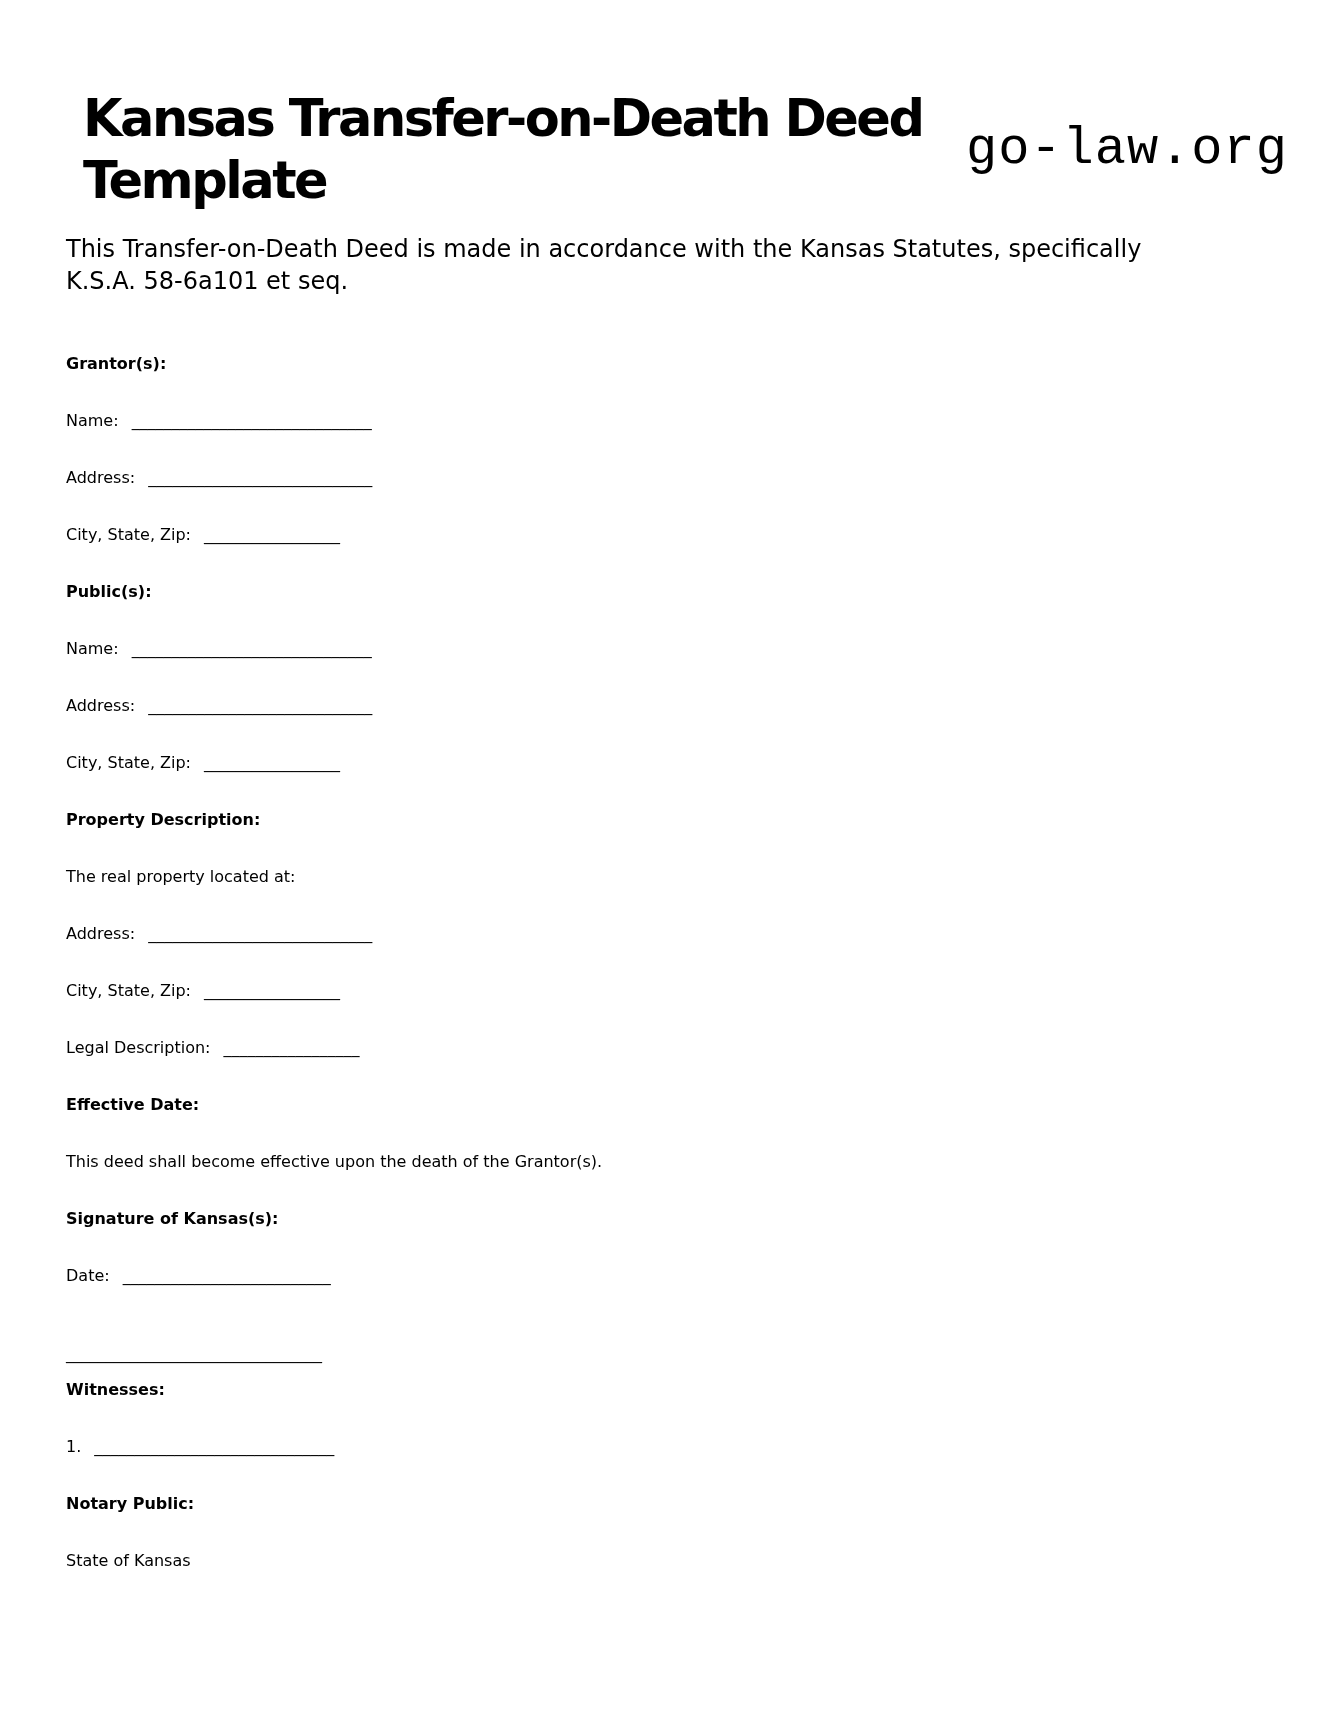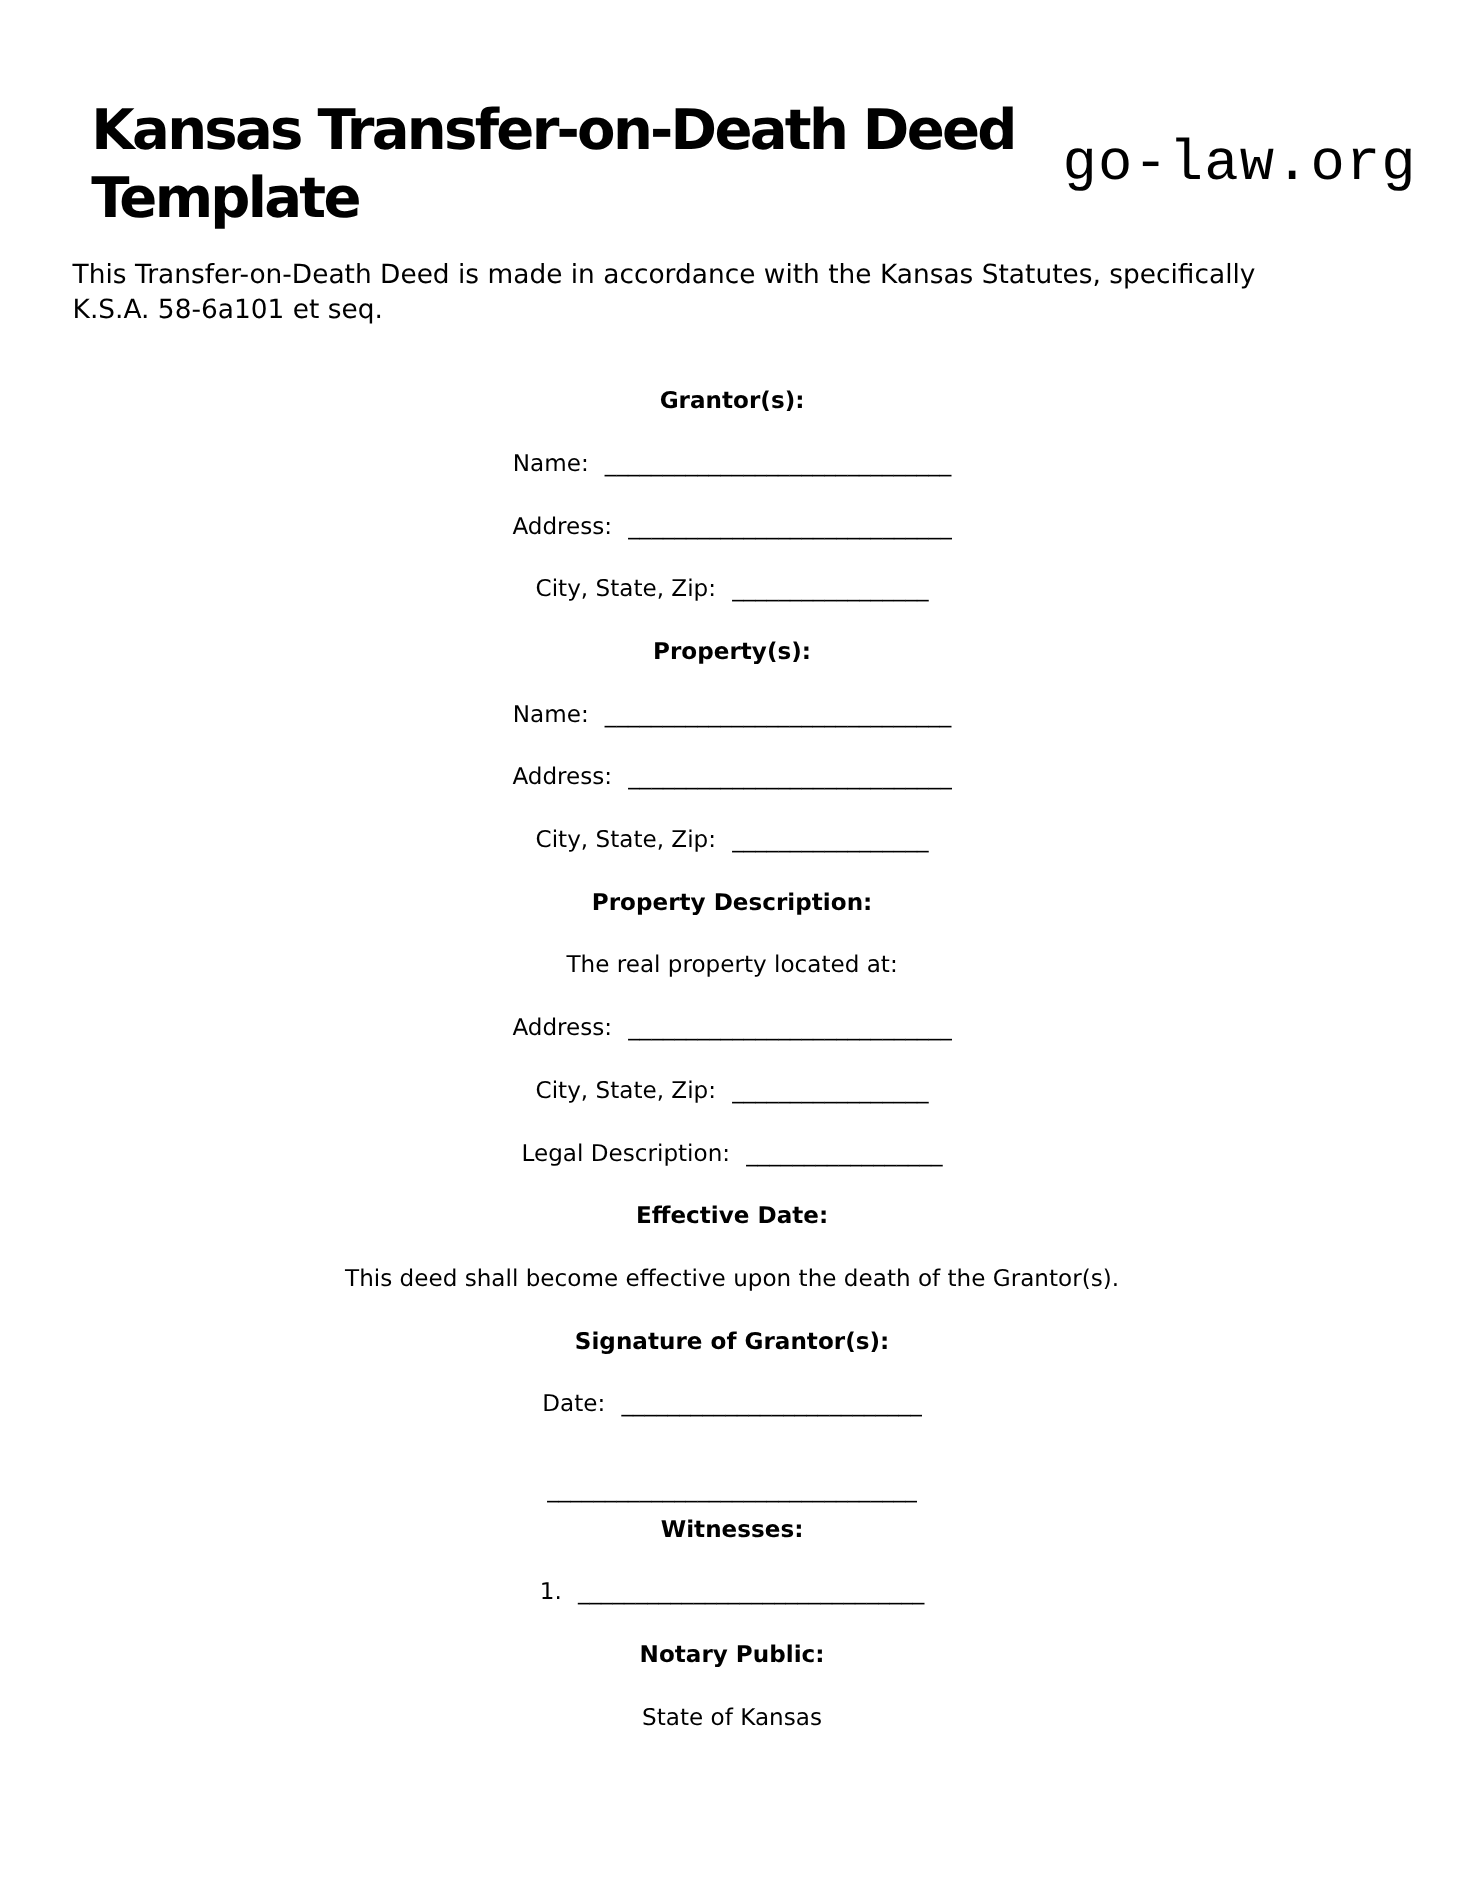--- a/index.html
+++ b/index.html
@@ -35,26 +35,25 @@
     line-height: 62px;
     max-width: 960px;
   }
   p.intro {
     margin: 21px 0 53px 0;
     font-size: 24px;
     line-height: 32px;
     max-width: 1130px;
   }
   .line, h2.sect {
-    font-size: 21px;
+    font-size: 16px;
     line-height: 28px;
     margin: 0 0 29px 0;
     font-weight: 400;
     white-space: nowrap;
-    text-align: center;
   }
   h2.sect { font-weight: 700; }
   .blank {
     margin-left: 8px;
     letter-spacing: 0;
     white-space: pre;
   }
   .line.sig-blank { margin: 50px 0 8px 0; }
 </style>
 </head>
@@ -77,21 +76,21 @@
   </p>
   <p class="line">
     <span>Address:</span>
     <span class="blank">____________________________</span>
   </p>
   <p class="line">
     <span>City, State, Zip:</span>
     <span class="blank">_________________</span>
   </p>
 
-  <h2 class="sect">Property(s):</h2>
+  <h2 class="sect">Public(s):</h2>
 
   <p class="line">
     <span>Name:</span>
     <span class="blank">______________________________</span>
   </p>
   <p class="line">
     <span>Address:</span>
     <span class="blank">____________________________</span>
   </p>
   <p class="line">
@@ -113,21 +112,21 @@
   </p>
   <p class="line">
     <span>Legal Description:</span>
     <span class="blank">_________________</span>
   </p>
 
   <h2 class="sect">Effective Date:</h2>
 
   <p class="line">This deed shall become effective upon the death of the Grantor(s).</p>
 
-  <h2 class="sect">Signature of Grantor(s):</h2>
+  <h2 class="sect">Signature of Kansas(s):</h2>
 
   <p class="line">
     <span>Date:</span>
     <span class="blank">__________________________</span>
   </p>
 
   <p class="line sig-blank">
     <span class="blank" style="margin-left:0;">________________________________</span>
   </p>
 

